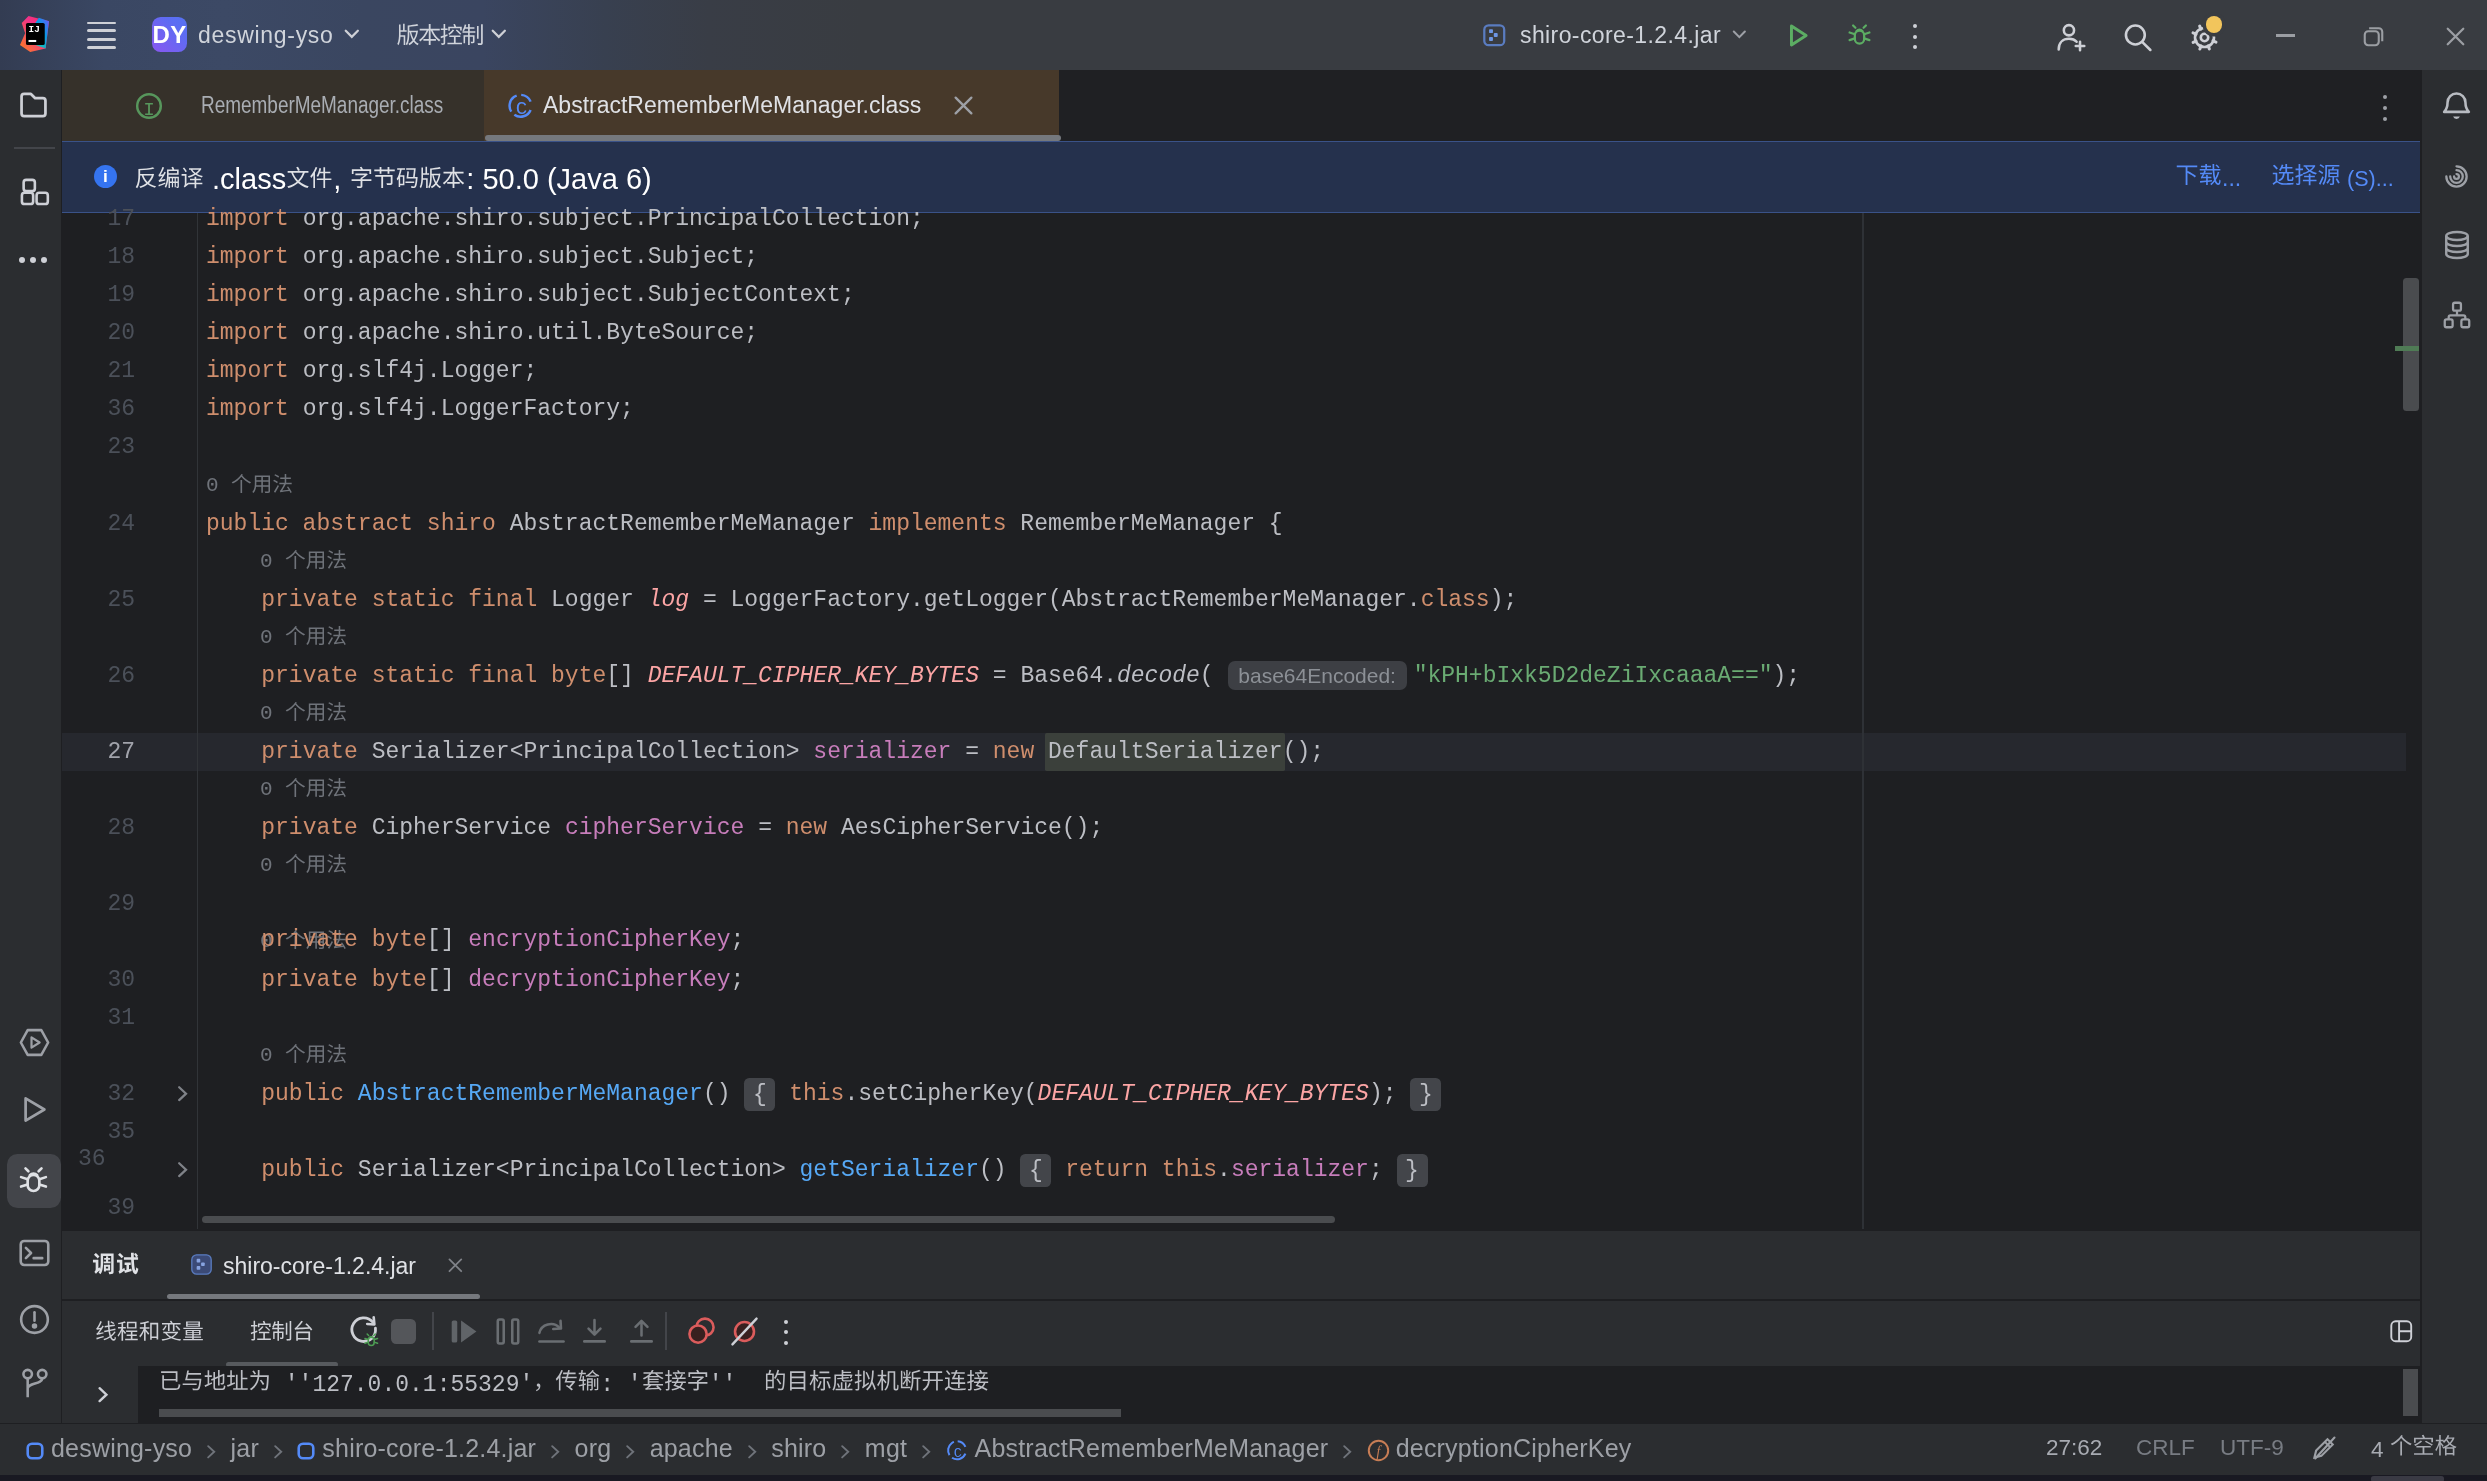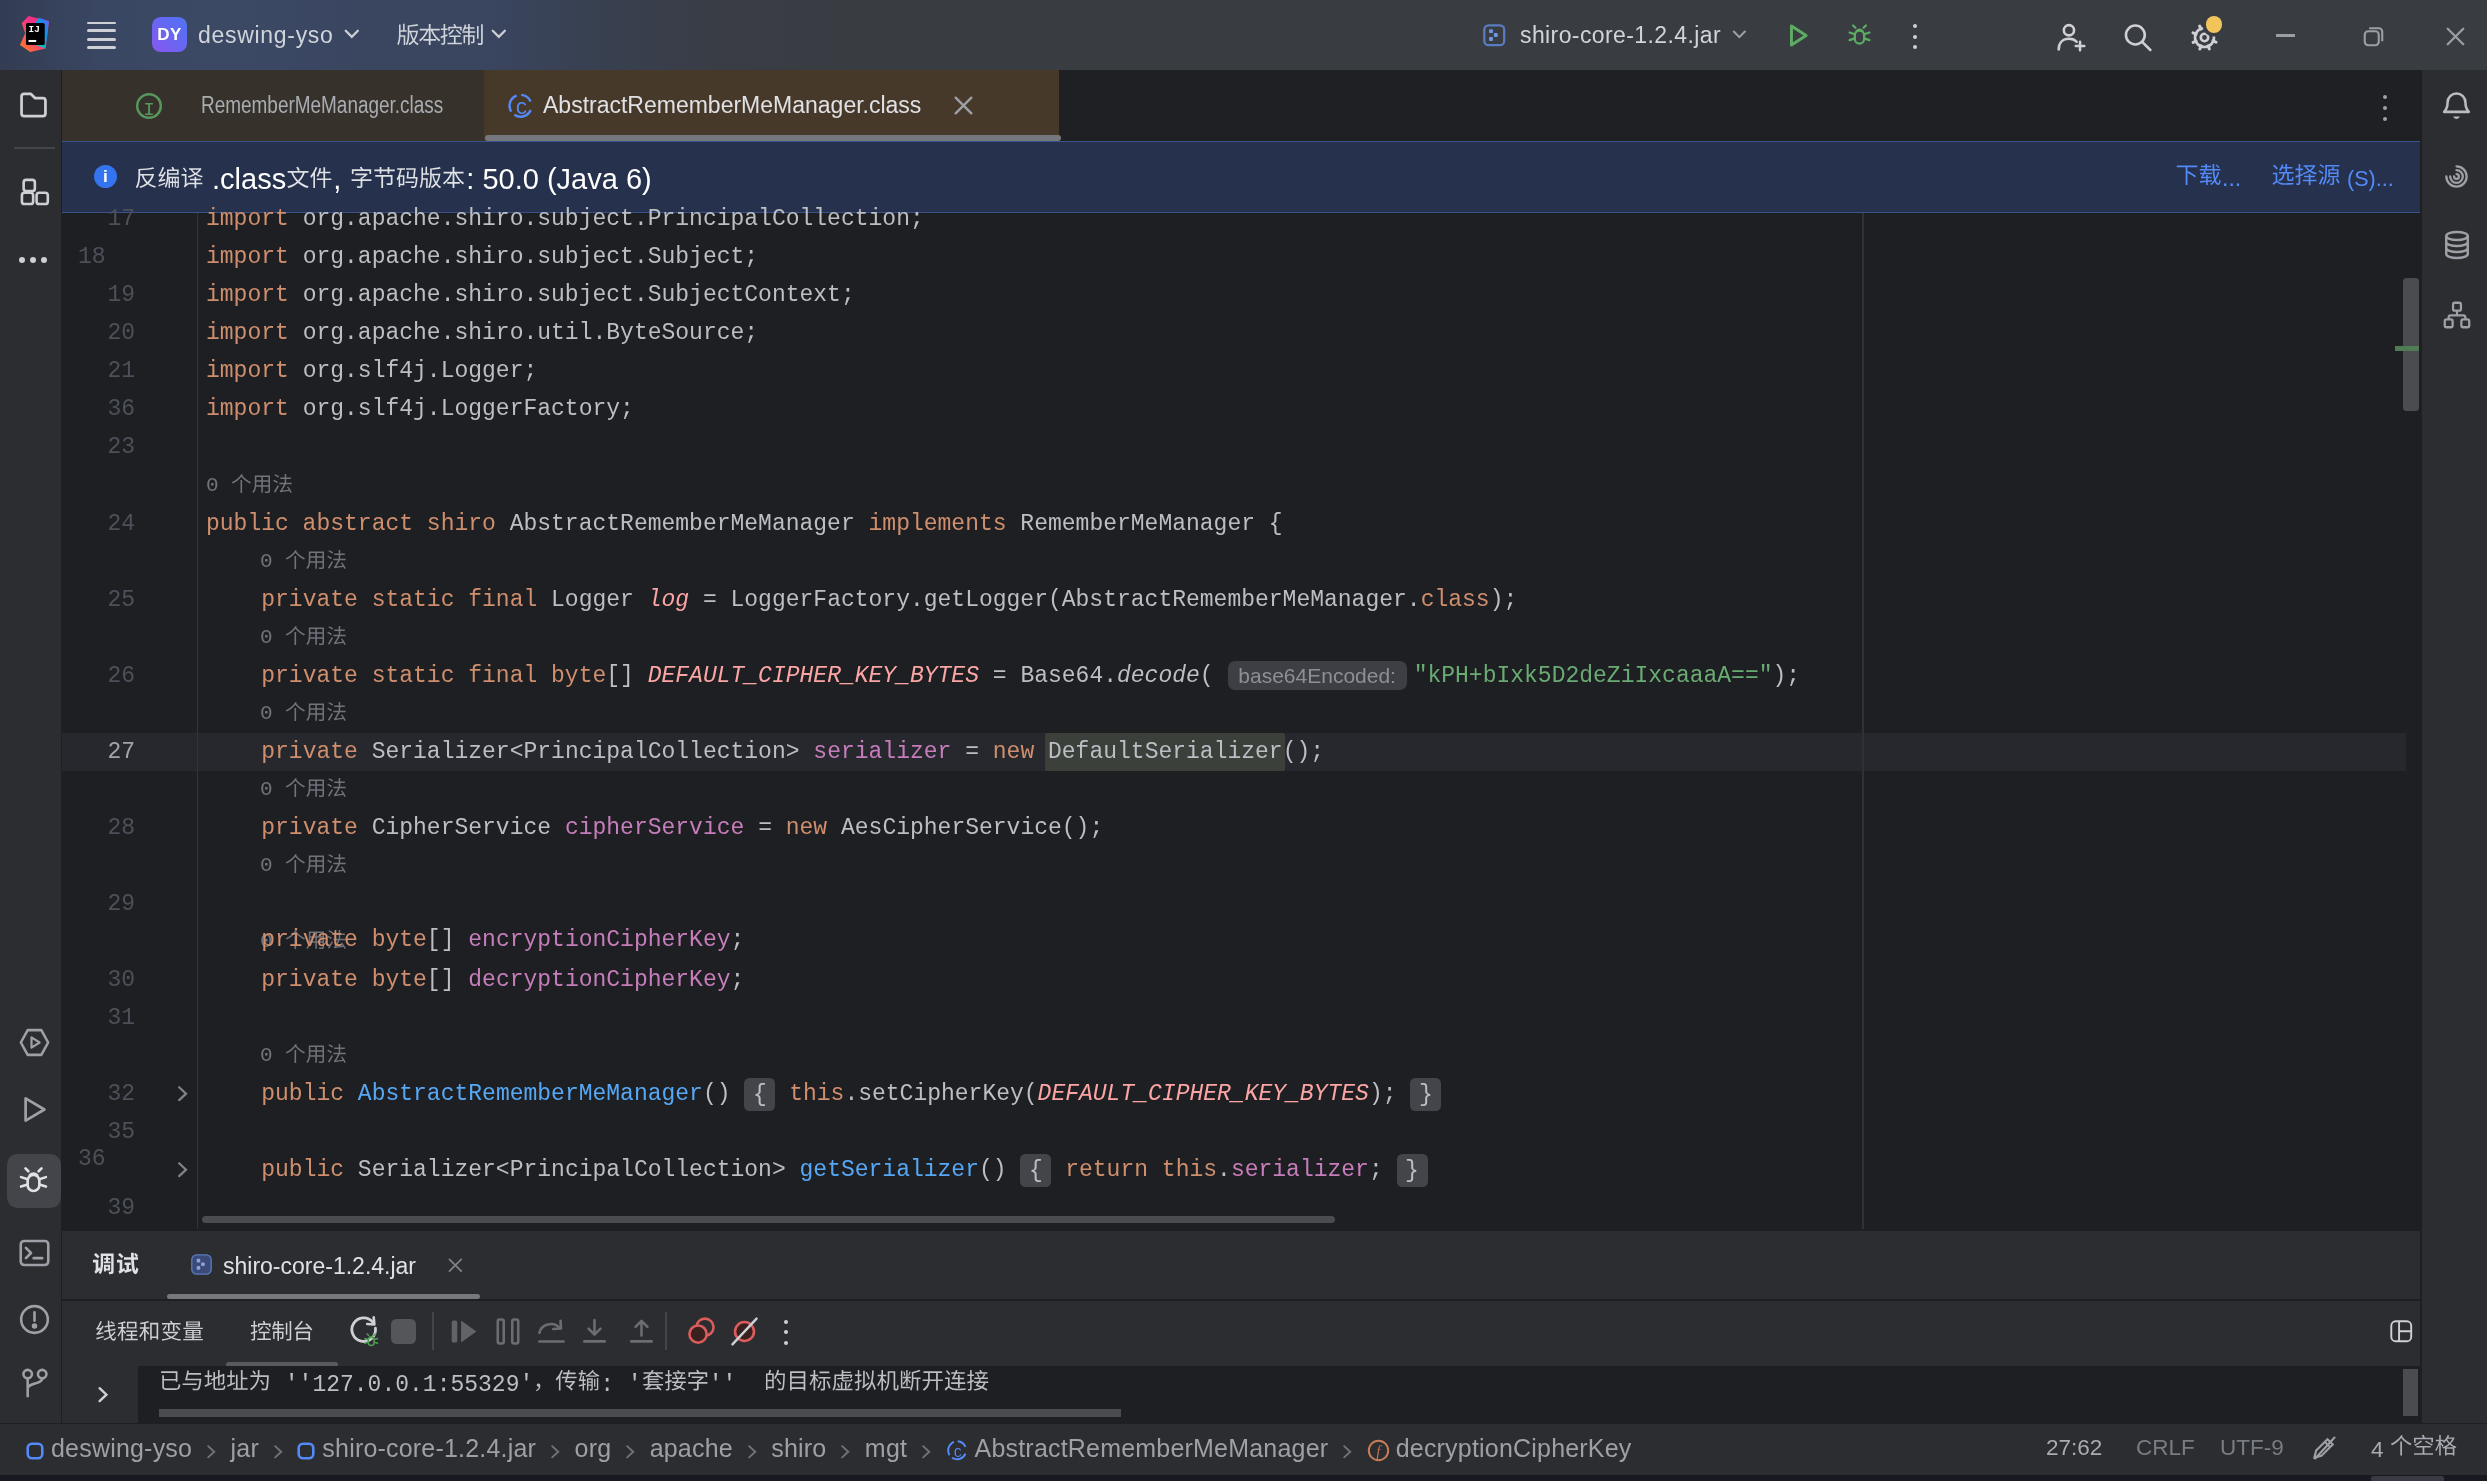--- a/index.html
+++ b/index.html
@@ -83,21 +83,21 @@
 <polygon points="34,6 22,2 14,14 18,34 30,38" fill="url(#lg2)"></polygon>
 <rect x="7" y="8" width="22" height="26" rx="2" fill="#000"></rect>
 <text x="10" y="19" fill="#fff" font-family="Liberation Mono" font-size="11" font-weight="bold">IJ</text>
 <rect x="10" y="28" width="9" height="2.4" fill="#fff"></rect>
   </svg>
 <div class="abs" style="left:87px;top:21.6px;width:29px;height:2.8px;background:#CED0D6;border-radius:1.7px"></div>
 <div class="abs" style="left:87px;top:29px;width:29px;height:2.8px;background:#CED0D6;border-radius:1.7px"></div>
 <div class="abs" style="left:87px;top:38px;width:29px;height:2.8px;background:#CED0D6;border-radius:1.7px"></div>
 <div class="abs" style="left:87px;top:46px;width:29px;height:2.8px;background:#CED0D6;border-radius:1.7px"></div>
 <div class="abs" style="left:152px;top:17.3px;width:35px;height:35px;border-radius:8.6px;background:linear-gradient(45deg,#8A57F0 0%,#5D6CF3 70%,#5573F2 100%)">
-    <div style="text-align:center;line-height:35px;color:#fff;font-size:17px;font-weight:bold;letter-spacing:0.4px">DY</div>
+    <div style="text-align:center;line-height:35px;color:#fff;font-size:24px;font-weight:bold;letter-spacing:0.4px">DY</div>
   </div>
 <div class="abs" style="left:198px;top:21.6px;color:#D0D4DB;font-size:23px;font-weight:500;letter-spacing:0.7px">deswing-yso</div>
 <svg class="abs" style="left:344px;top:28.5px" width="15.6" height="10.4" viewBox="0 0 18 12">
     <path d="M2 2 L9 9 L16 2" stroke="#CED0D6" stroke-width="2.6" fill="none" stroke-linecap="round"></path>
   </svg>
 <div class="abs" style="left:396px;top:23px"><svg style="width:89px;height:23px;vertical-align:-2.8px;" viewBox="0 0 3820 1000">
       <g fill="#D0D4DB" transform="translate(0,880) scale(1,-1)">
         <use href="#g29" x="0"></use>
         <use href="#g23" x="940"></use>
         <use href="#g20" x="1880"></use>
@@ -314,21 +314,21 @@
           <use href="#g28" x="2000"></use>
         </g>
       </svg>
       <span style="color:#548AF7;font-size:21.6px">&nbsp;(S)...</span>
     </span></div>
 <div class="abs" style="left:62px;top:213px;width:2358px;height:1017px;background:#1E1F22"></div>
 <div class="abs" style="left:62px;top:733px;width:2344px;height:38px;background:#26282E"></div>
 <div class="abs" style="left:1862px;top:213px;width:1.7px;height:1017px;background:#2E3136"></div>
 <div class="abs" style="left:197px;top:213px;width:1.3px;height:1017px;background:#313438"></div>
 <div class="abs" style="left:78px;top:200px;width:57px;text-align:right;color:#4B5059"><span class="row" style="color:#4B5059">17</span></div>
-<div class="abs" style="left:78px;top:238px;width:57px;text-align:left;color:#4B5059"><span class="row" style="color:#4B5059">18</span></div>
+<div class="abs" style="left:78px;top:238px;width:57px;text-align:right;color:#4B5059"><span class="row" style="color:#4B5059">18</span></div>
 <div class="abs" style="left:78px;top:276px;width:57px;text-align:right;color:#4B5059"><span class="row" style="color:#4B5059">19</span></div>
 <div class="abs" style="left:78px;top:314px;width:57px;text-align:right;color:#4B5059"><span class="row" style="color:#4B5059">20</span></div>
 <div class="abs" style="left:78px;top:352px;width:57px;text-align:right;color:#4B5059"><span class="row" style="color:#4B5059">21</span></div>
 <div class="abs" style="left:78px;top:390px;width:57px;text-align:right;color:#4B5059"><span class="row" style="color:#4B5059">36</span></div>
 <div class="abs" style="left:78px;top:428px;width:57px;text-align:right;color:#4B5059"><span class="row" style="color:#4B5059">23</span></div>
 <div class="abs" style="left:78px;top:505px;width:57px;text-align:right;color:#4B5059"><span class="row" style="color:#4B5059">24</span></div>
 <div class="abs" style="left:78px;top:581px;width:57px;text-align:right;color:#4B5059"><span class="row" style="color:#4B5059">25</span></div>
 <div class="abs" style="left:78px;top:657px;width:57px;text-align:right;color:#4B5059"><span class="row" style="color:#4B5059">26</span></div>
 <div class="abs" style="left:78px;top:733px;width:57px;text-align:right;color:#A1A3AB"><span class="row" style="color:#A1A3AB">27</span></div>
 <div class="abs" style="left:78px;top:809px;width:57px;text-align:right;color:#4B5059"><span class="row" style="color:#4B5059">28</span></div>

